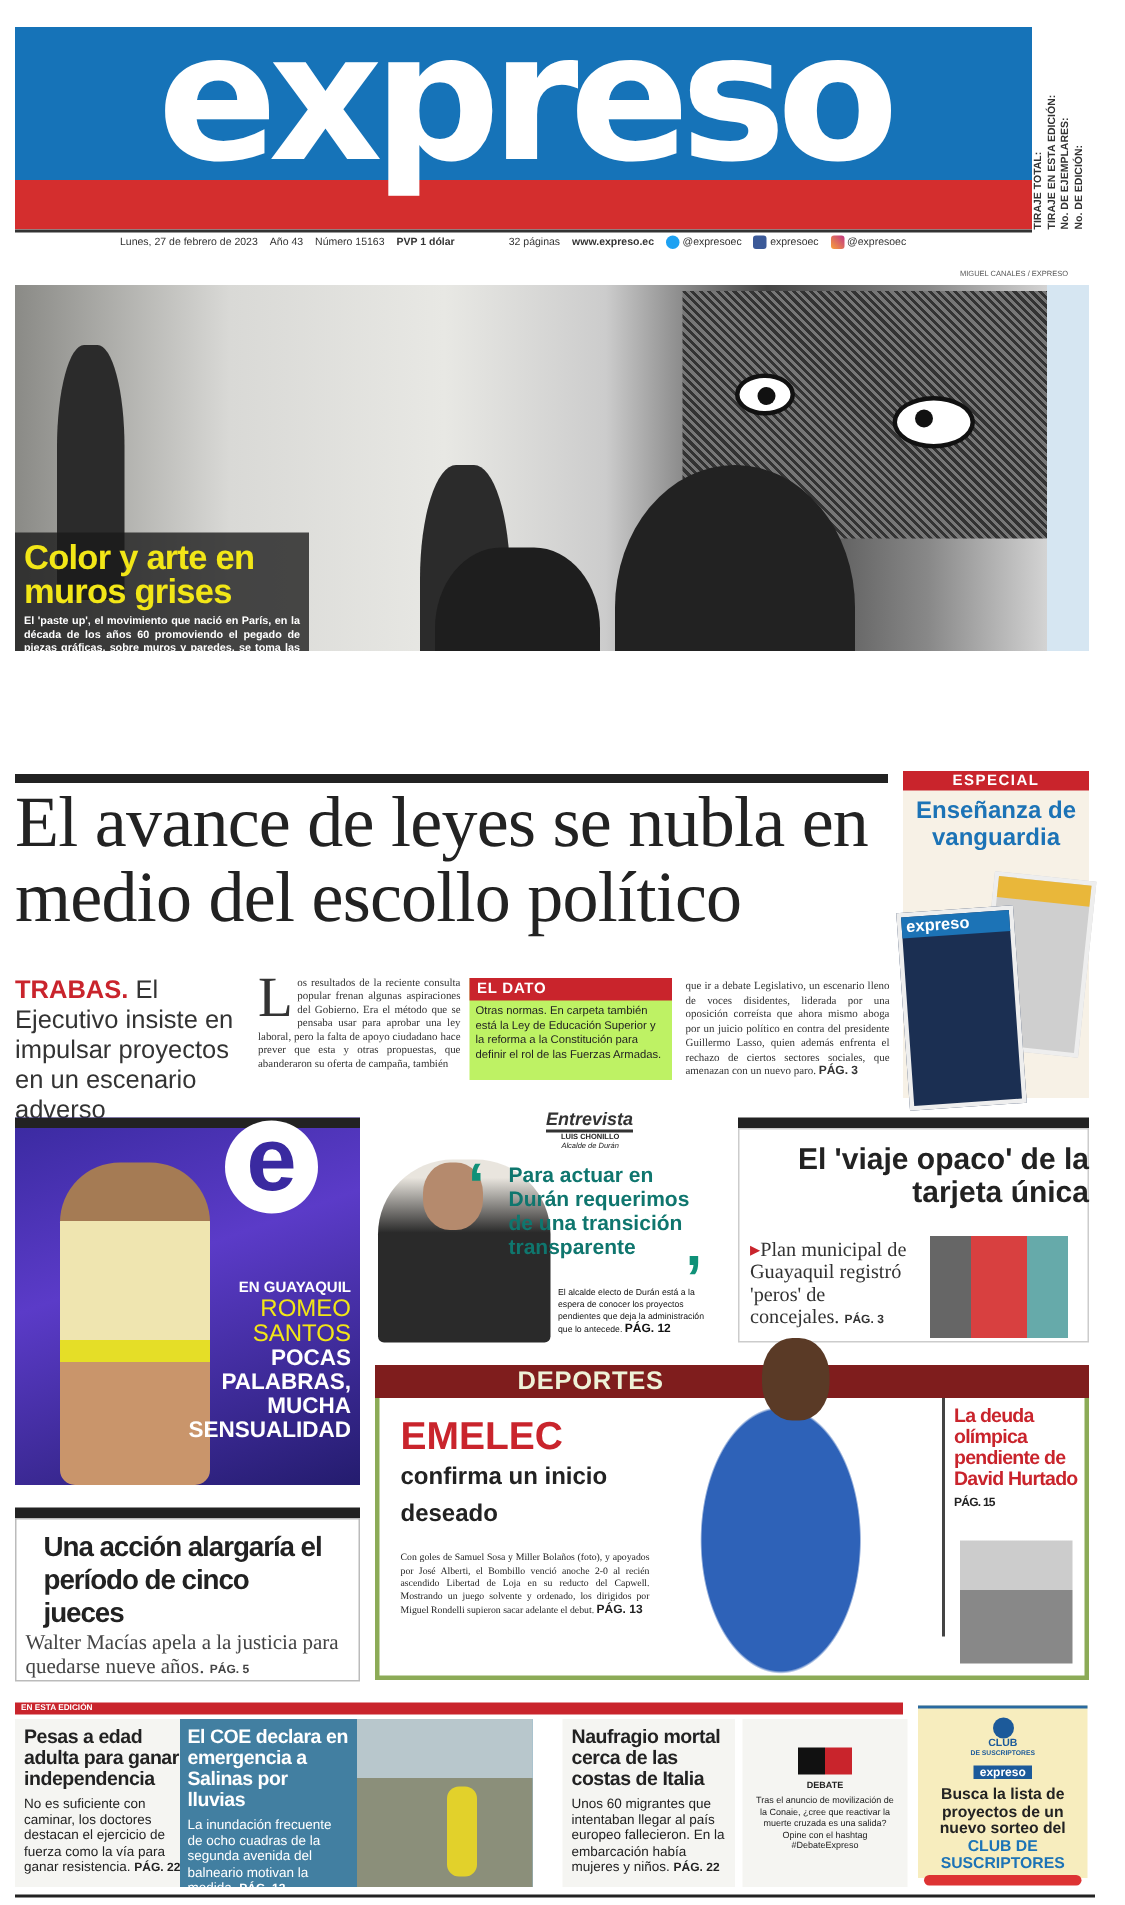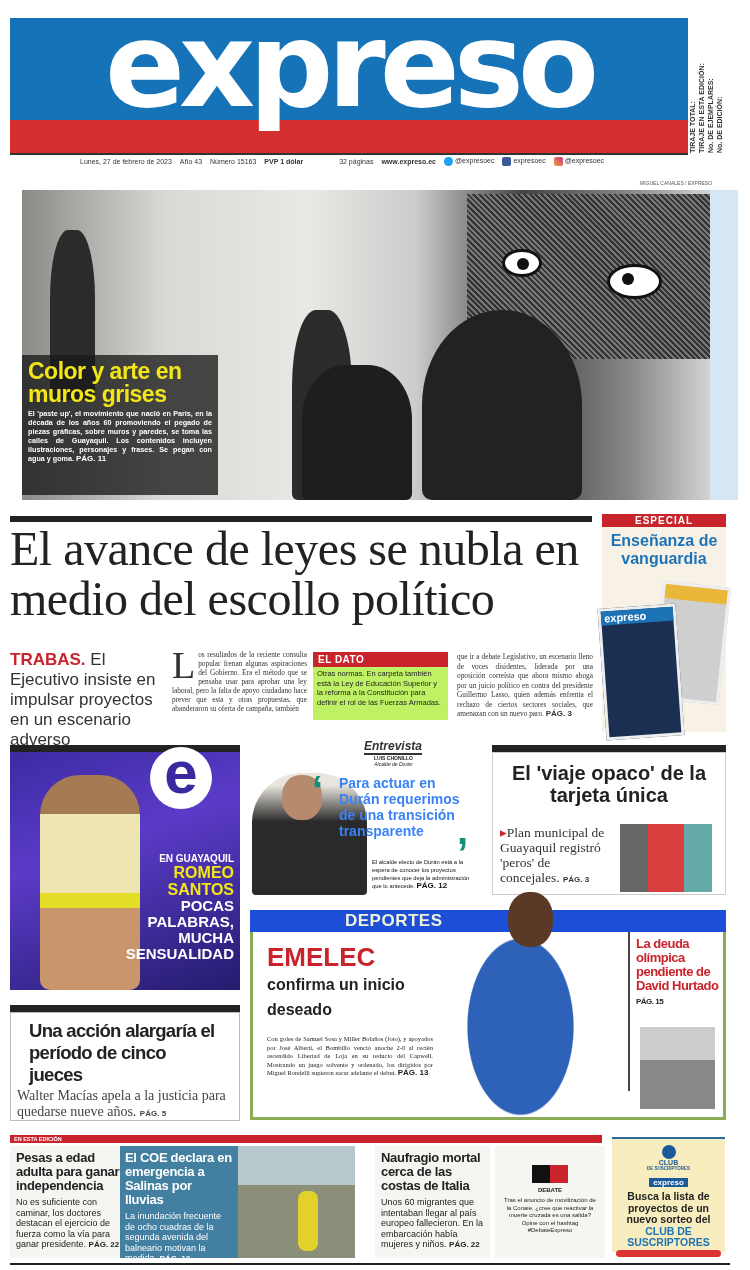--- a/index.html
+++ b/index.html
@@ -9,21 +9,21 @@
 #mast{left:10px;top:18px;width:678px;height:135px;overflow:hidden}
 #mast .blue{position:absolute;left:0;top:0;width:100%;height:102px;background:#1673b8}
 #mast .red{position:absolute;left:0;top:102px;width:100%;height:33px;background:#d42e2e}
 #mast .logo{position:absolute;left:0;width:100%;top:-12px;text-align:center;font-family:"DejaVu Sans",sans-serif;font-weight:bold;font-size:118px;letter-spacing:-6px;color:#fff;line-height:1}
 #mast-rule{left:10px;top:153px;width:678px;height:2px;background:#333}
 #side-info{left:688px;top:18px;width:40px;height:135px;font-size:7px;color:#333;writing-mode:vertical-rl;transform:rotate(180deg);line-height:9px;font-weight:bold}
 #dateline{left:80px;top:157px;width:600px;font-size:7px;color:#333;white-space:nowrap;display:flex;gap:8px;align-items:center}
 #dateline .soc{display:inline-block;width:9px;height:9px;border-radius:2px;vertical-align:middle;margin-right:2px}
 #credit{left:640px;top:180px;font-size:5px;color:#555}
 
-#hero{left:22px;top:190px;width:716px;height:310px;background:linear-gradient(90deg,#8a8a86 0%,#d9d9d6 20%,#e8e8e4 40%,#ccc 55%,#444 70%,#888 85%,#eee 100%);overflow:hidden}
+#hero{left:10px;top:190px;width:716px;height:244px;background:linear-gradient(90deg,#8a8a86 0%,#d9d9d6 20%,#e8e8e4 40%,#ccc 55%,#444 70%,#888 85%,#eee 100%);overflow:hidden}
 #hero .eyes{position:absolute;left:445px;top:4px;width:255px;height:165px;background:repeating-linear-gradient(45deg,#333 0 2px,#777 2px 4px)}
 #hero .eye{position:absolute;width:40px;height:28px;background:#fff;border-radius:50%;border:3px solid #111}
 #hero .eye::after{content:"";position:absolute;left:12px;top:6px;width:12px;height:12px;background:#111;border-radius:50%}
 #hero .face{position:absolute;left:400px;top:120px;width:160px;height:190px;background:#222;border-radius:50% 50% 10px 10px}
 #hero .wall-blue{position:absolute;right:0;top:0;width:28px;height:310px;background:#d6e6f2}
 #hero .caption-box{position:absolute;left:0;top:165px;width:196px;height:140px;background:rgba(25,25,25,.78);padding:5px 6px}
 #hero .cap-title{font-size:23px;font-weight:bold;color:#f2e617;line-height:23px;letter-spacing:-.5px}
 #hero .cap-text{font-size:7.2px;color:#fff;font-weight:bold;line-height:9px;margin-top:3px;text-align:justify}
 #hero .person{position:absolute;background:#2b2b2b;border-radius:40% 40% 6px 6px}
 
@@ -46,40 +46,40 @@
 #especial .mag1 .mh{background:#1c73b6;color:#fff;font-weight:bold;font-size:11px;padding:1px 3px}
 #especial .mag2{position:absolute;left:55px;top:70px;width:68px;height:118px;background:#cfcfcf;border:3px solid #eee;transform:rotate(6deg)}
 #especial .mag2 .mh{background:#e9b73a;height:14px}
 
 #romeo{left:10px;top:745px;width:230px;height:245px;background:linear-gradient(160deg,#3a2aa0 0%,#5b3bc8 40%,#241c6e 100%);overflow:hidden}
 #romeo .bar{position:absolute;left:0;top:0;width:100%;height:7px;background:#222}
 #romeo .e-logo{position:absolute;left:140px;top:2px;width:62px;height:62px;border-radius:50%;background:#fff;color:#3a2aa0;font-size:60px;font-weight:bold;text-align:center;line-height:52px}
 #romeo .singer{position:absolute;left:30px;top:30px;width:100px;height:215px;background:linear-gradient(#a57b54 0 18%,#efe5b0 18% 55%,#e5de27 55% 62%,#c9956b 62%);border-radius:40px 40px 10px 10px}
 #romeo .txt{position:absolute;right:6px;top:108px;text-align:right;color:#fff}
 #romeo .k{font-size:10px;font-weight:bold}
-#romeo .n{font-size:16px;font-weight:bold;color:#f2e617;line-height:17px}
+#romeo .n{font-size:16px;font-weight:normal;color:#f2e617;line-height:17px}
 #romeo .s{font-size:15px;line-height:16px;font-weight:bold;color:#fff}
 
 #entre{left:252px;top:745px;width:228px;height:150px;background:#fff}
 #entre .lab{position:absolute;left:112px;top:-6px;font-family:Liberation Sans, sans-serif;font-style:italic;font-weight:bold;font-size:12px;color:#333;border-bottom:2px solid #333}
 #entre .by{position:absolute;left:122px;top:10px;font-size:5px;font-weight:bold;text-align:center}
 #entre .man{position:absolute;left:0;top:28px;width:115px;height:122px;background:linear-gradient(#e9e5de 0 10%,#2a2a2a 40%);border-radius:50px 50px 4px 4px}
 #entre .head{position:absolute;left:30px;top:30px;width:40px;height:45px;background:#b58a6d;border-radius:45%}
-#entre .q{position:absolute;left:87px;top:30px;width:140px;font-size:14px;font-weight:bold;color:#3b82f6;line-height:16px}
+#entre .q{position:absolute;left:87px;top:30px;width:140px;font-size:14px;font-weight:bold;color:#0f766e;line-height:16px}
 #entre .qm1,#entre .qm2{position:absolute;color:#0f9178;font-size:40px;font-weight:bold;line-height:30px}
 #entre .sub{position:absolute;left:120px;top:113px;width:105px;font-size:5.8px;line-height:8px;color:#111}
 
 #viaje{left:492px;top:745px;width:234px;height:150px;border-top:7px solid #222;background:#fff;box-shadow:inset 0 0 0 1px #ccc}
-#viaje .t{font-size:20px;font-weight:bold;text-align:center;line-height:22px;margin-top:10px;color:#222}
+#viaje .t{font-size:20px;font-weight:bold;text-align:right;line-height:22px;margin-top:10px;color:#222}
 #viaje .b{position:absolute;left:8px;top:73px;width:110px;font-family:"Liberation Serif",serif;font-size:13.5px;line-height:15px;color:#333}
 #viaje .b .bul{color:#c9242c}
 #viaje .ph{position:absolute;left:128px;top:72px;width:92px;height:68px;background:linear-gradient(90deg,#666 0 30%,#d84040 30% 70%,#6aa 70%)}
 
 #dep{left:250px;top:910px;width:476px;height:210px;background:#fff;border:3px solid #8cab57;border-top:none}
-#dep .bar{position:absolute;left:-3px;top:0;width:476px;height:22px;background:#1d4ed8;color:#eef2d8;font-weight:bold;font-size:17px;padding-left:95px;line-height:22px;letter-spacing:.5px}
+#dep .bar{position:absolute;left:-3px;top:0;width:476px;height:22px;background:#7f1d1d;color:#eef2d8;font-weight:bold;font-size:17px;padding-left:95px;line-height:22px;letter-spacing:.5px}
 #dep .em{position:absolute;left:14px;top:32px;font-size:26px;font-weight:bold;color:#c9242c}
 #dep .h{position:absolute;left:14px;top:62px;width:170px;font-size:16px;font-weight:bold;line-height:25px;color:#222}
 #dep .tx{position:absolute;left:14px;top:125px;width:166px;font-family:"Liberation Serif",serif;font-size:6.5px;line-height:8.5px;text-align:justify}
 #dep .player{position:absolute;left:185px;top:-20px;width:165px;height:228px;background:radial-gradient(ellipse at 50% 60%,#2e62b8 0 45%,transparent 46%)}
 #dep .phead{position:absolute;left:255px;top:-18px;width:45px;height:55px;background:#5a3a26;border-radius:45%}
 #dep .side{position:absolute;left:375px;top:22px;width:98px;height:159px;border-left:2px solid #444}
 #dep .side .t{font-size:13px;font-weight:bold;color:#c9242c;line-height:14px;padding:5px 6px;letter-spacing:-.5px}
 #dep .side .ph{position:absolute;left:10px;top:95px;width:75px;height:82px;background:linear-gradient(#ccc 0 40%,#888 40% 100%)}
 
 #accion{left:10px;top:1005px;width:230px;height:116px;background:#fff;border-top:7px solid #222;box-shadow:inset 0 0 0 1px #bbb}
@@ -232,21 +232,21 @@
 
 <div id="accion" class="abs">
   <div class="t">Una acción alargaría el período de cinco jueces</div>
   <div class="s"><span>Walter Macías apela a la justicia para quedarse nueve años.</span> <span class="pg">PÁG. 5</span></div>
 </div>
 
 <div id="enesta" class="abs">EN ESTA EDICIÓN</div>
 
 <div id="pesas" class="bcell">
   <div class="t">Pesas a edad adulta para ganar independencia</div>
-  <div class="x"><span>No es suficiente con caminar, los doctores destacan el ejercicio de fuerza como la vía para ganar presidente.</span> <span class="pg">PÁG. 22</span></div>
+  <div class="x"><span>No es suficiente con caminar, los doctores destacan el ejercicio de fuerza como la vía para ganar resistencia.</span> <span class="pg">PÁG. 22</span></div>
 </div>
 
 <div id="coe" class="bcell">
   <div class="l">
     <div class="t">El COE declara en emergencia a Salinas por lluvias</div>
     <div class="x"><span>La inundación frecuente de ocho cuadras de la segunda avenida del balneario motivan la medida.</span> <span class="pg">PÁG. 12</span></div>
   </div>
   <div class="ph">
       <div class="yel"></div>
     </div>

